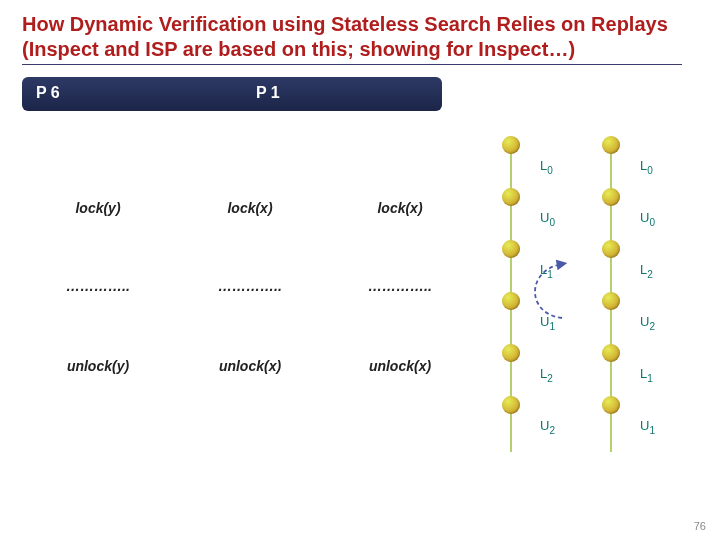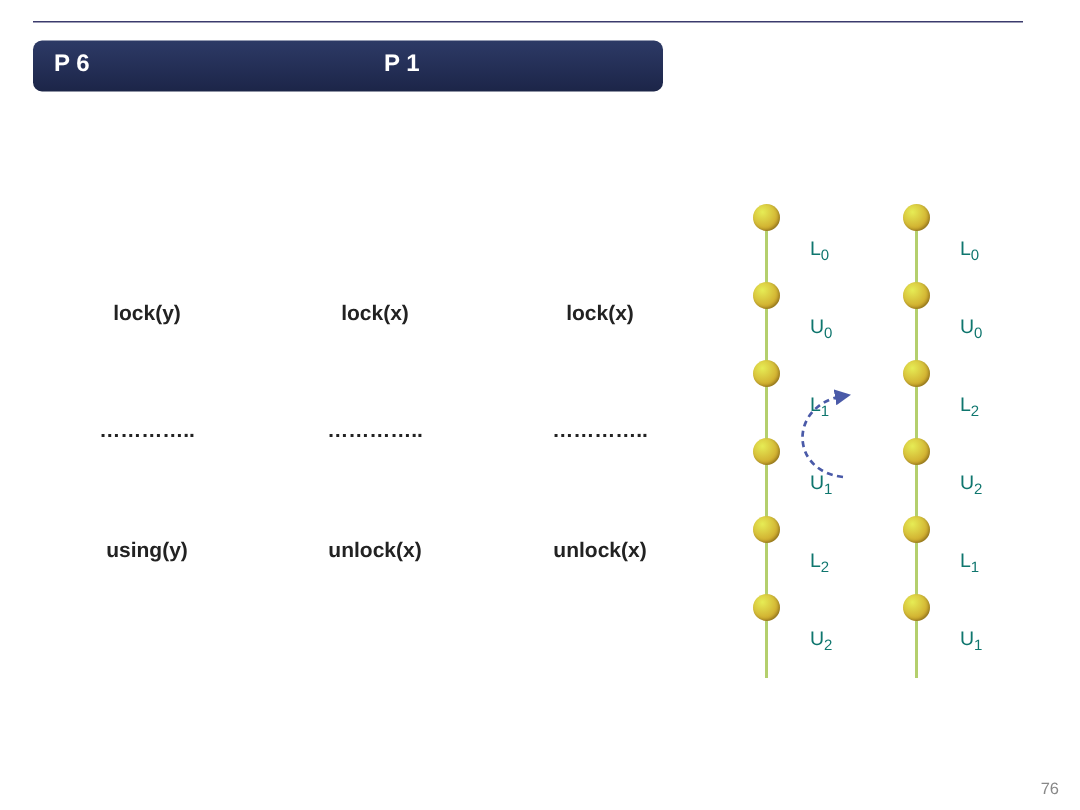--- a/index.html
+++ b/index.html
@@ -5,21 +5,21 @@
   * { box-sizing: border-box; margin: 0; padding: 0; }
   html, body { width: 720px; height: 540px; font-family: "Trebuchet MS", Verdana, sans-serif; background: #fff; position: relative; }
   .slide { width: 720px; height: 540px; position: relative; padding: 12px 22px 0 22px; }
   .title { color: #b01d1d; font-weight: 700; font-size: 20px; line-height: 1.25; }
   .title-underline { margin-top: 2px; border-bottom: 1.5px solid #3b3b6d; width: 660px; }
   .header-bar { margin-top: 12px; background: linear-gradient(#2d3a66, #1c2548); border-radius: 6px; width: 420px; height: 34px; position: relative; color: #fff; font-weight: 700; font-size: 16px; }
   .header-bar span { position: absolute; top: 7px; }
   .p0 { left: 14px; }
   .p1 { left: 190px; margin-left: 44px; }
   .p2 { left: 348px; margin-top: 36px; }
-  .content-area { position: absolute; top: 140px; left: 0; width: 608px; height: 360px; }
+  .content-area { position: absolute; top: 140px; left: 0; width: 608px; height: 360px; font-style: italic; }
   .col { position: absolute; width: 120px; text-align: center; font-size: 14px; font-weight: 700; color: #222; }
   .col.c0 { left: 38px; }
   .col.c1 { left: 190px; }
   .col.c2 { left: 340px; }
   .row0 { top: 60px; }
   .row1 { top: 138px; }
   .row2 { top: 218px; }
   .col div { position: absolute; width: 120px; text-align: center; }
   .trace-area { position: absolute; top: 140px; left: 480px; width: 210px; height: 360px; }
   .trace-col { position: absolute; width: 90px; }
@@ -29,33 +29,34 @@
   .bead { position: absolute; left: 22px; width: 18px; height: 18px; border-radius: 50%; background: radial-gradient(circle at 35% 30%, #e6ec55, #cfa92c 70%, #a17f18); box-shadow: inset -1px -1px 2px rgba(0,0,0,.25); z-index: 2; }
   .lab { position: absolute; left: 60px; font-size: 13px; font-weight: 400; color: #0f766e; white-space: nowrap; z-index: 3; }
   .lab sub { font-size: 10px; }
   .dash-curve { position: absolute; left: -4px; top: 118px; width: 110px; height: 68px; z-index: 4; pointer-events: none; }
   .page-num { position: absolute; right: 14px; bottom: 8px; font-size: 11px; color: #888; }
 </style>
 </head>
 <body>
 
 <div class="slide">
+  <div class="title">How Dynamic Verification using Stateless Search Relies on Replays (Inspect and ISP are based on this; showing for Inspect…)</div>
   <div class="title-underline"></div>
 
   <div class="header-bar">
     <span class="p0">P 6</span>
     <span class="p1">P 1</span>
     <span class="p2">P 2</span>
   </div>
 
   <div class="content-area">
     <div class="col c0">
       <div class="row0">lock(y)</div>
       <div class="row1">…………..</div>
-      <div class="row2">using(y)</div>
+      <div class="row2">unlock(y)</div>
     </div>
     <div class="col c1">
       <div class="row0">lock(x)</div>
       <div class="row1">…………..</div>
       <div class="row2">unlock(x)</div>
     </div>
     <div class="col c2">
       <div class="row0">lock(x)</div>
       <div class="row1">…………..</div>
       <div class="row2">unlock(x)</div>

